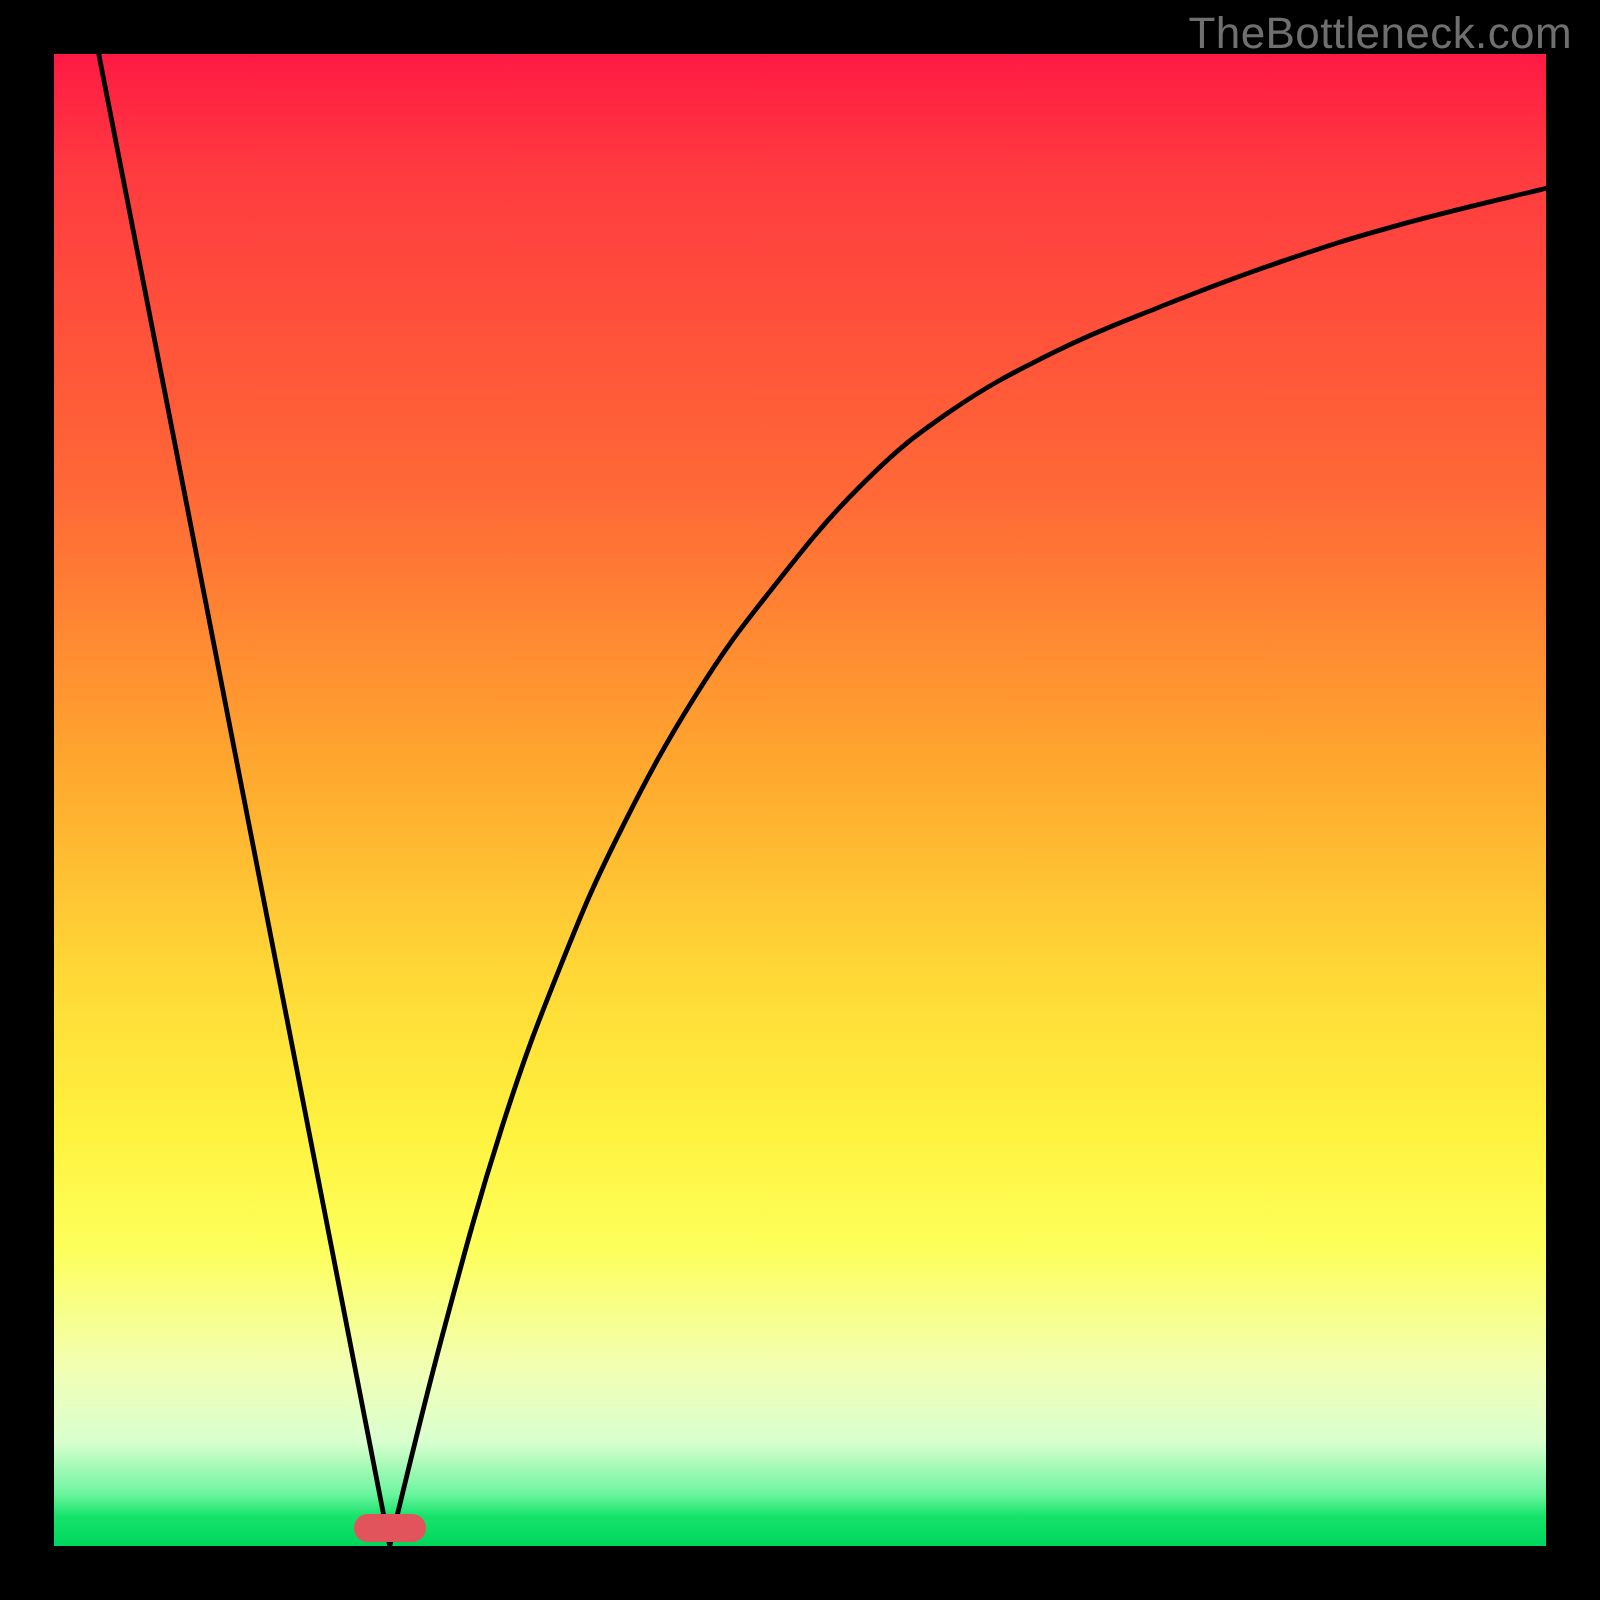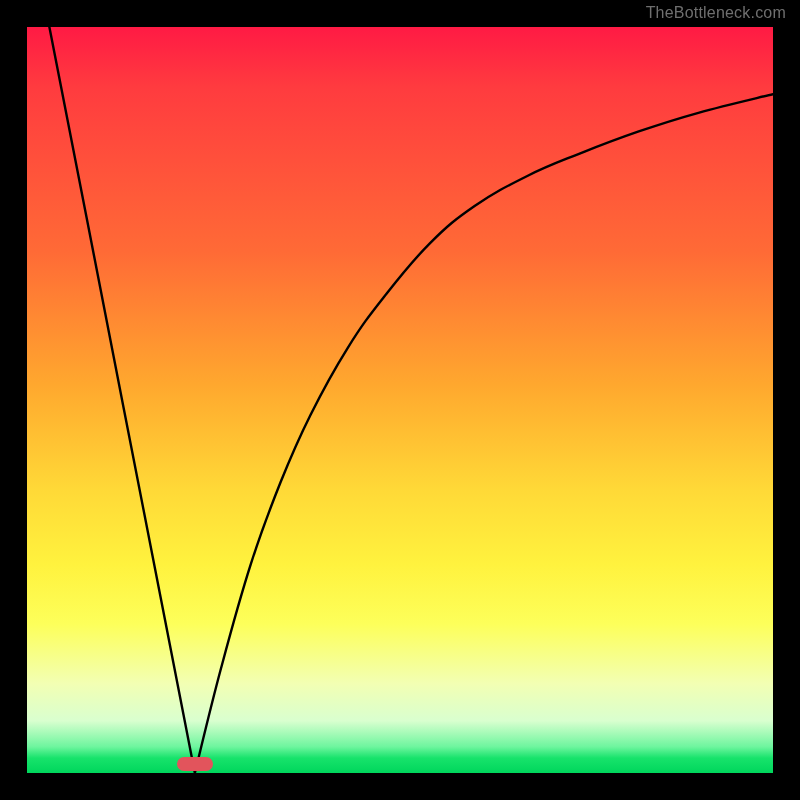--- a/index.html
+++ b/index.html
@@ -51,21 +51,21 @@
     height: 14px;
     border-radius: 8px;
     background: #e2545c;
     bottom: 2px;
   }
   .watermark {
     position: absolute;
     top: 4px;
     right: 14px;
     color: #6f6f6f;
-    font-size: 16px;
+    font-size: 22px;
     font-weight: 500;
     letter-spacing: 0.2px;
     user-select: none;
     text-align: right;
   }
   svg.curve {
     position: absolute;
     inset: 0;
     width: 100%;
     height: 100%;

